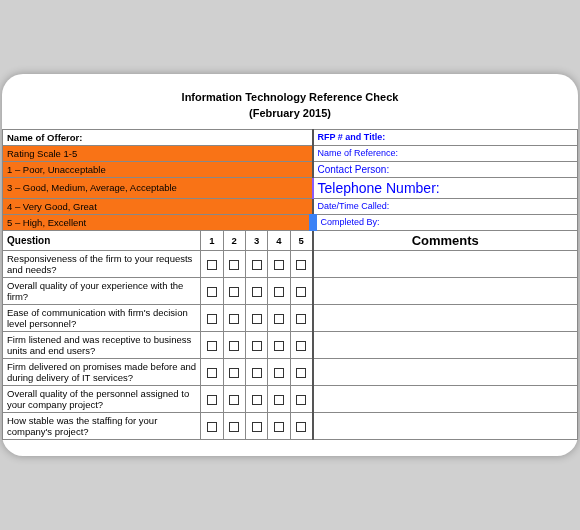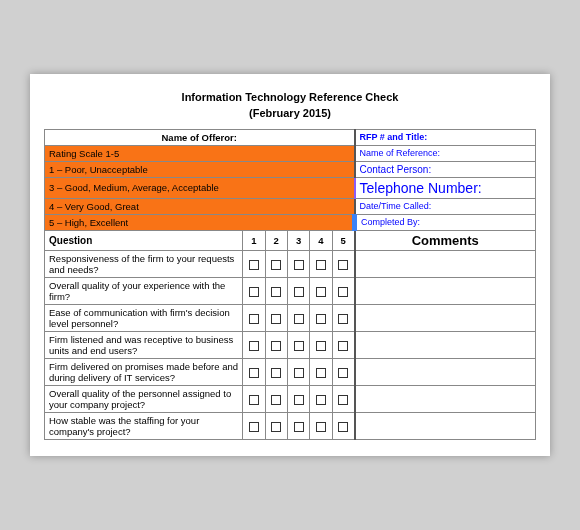--- a/index.html
+++ b/index.html
@@ -8,23 +8,24 @@
       display: flex;
       justify-content: center;
       align-items: center;
       width: 580px;
       height: 530px;
       font-family: Arial, sans-serif;
       font-size: 10px;
     }
     .page {
       background: white;
-      width: 520px;
-      padding: 16px 14px;
+      width: 576px;
+      padding: 16px 0;
       box-shadow: 0 0 8px rgba(0,0,0,0.3);
+      border-radius: 21px;
     }
     .page-title {
       text-align: center;
       font-weight: bold;
       font-size: 11px;
       margin-bottom: 8px;
       line-height: 1.4;
     }
     .main-table {
       width: 100%;
@@ -64,21 +65,21 @@
 <div class="page">
   <div class="page-title">
     <span>Information Technology Reference Check</span><br>
     <span>(February 2015)</span>
   </div>
 
   <table class="main-table">
 
     <tbody>
         <tr>
-      <td colspan="6" style="font-weight:bold; width:310px;text-align:center;">Name of Offeror:</td>
+      <td colspan="6" style="font-weight:bold; width:310px;">Name of Offeror:</td>
       <td colspan="2" style="font-weight:bold; color:#00f; font-size:9px; border-left:2px solid #555;">RFP # and Title:</td>
     </tr>
 
     <tr>
       <td colspan="6" class="yellow-bg">Rating Scale 1-5</td>
       <td colspan="2" style="color:#00f; font-size:9px; border-left:2px solid #555;">Name of Reference:</td>
     </tr>
     <tr>
       <td colspan="6" class="yellow-bg">1 – Poor, Unacceptable</td>
       <td colspan="2" style="color:#00f; font-size:10px; border-left:2px solid #555;margin-top:27px;">Contact Person:</td>
@@ -86,21 +87,21 @@
     <tr>
       <td colspan="6" class="yellow-bg">3 – Good, Medium, Average, Acceptable</td>
       <td colspan="2" style="color:#00f; font-size:14px; border-left:2px solid #8b5cf6;margin-left:24px;">Telephone Number:</td>
     </tr>
     <tr>
       <td colspan="6" class="yellow-bg">4 – Very Good, Great</td>
       <td colspan="2" style="color:#00f; font-size:9px; border-left:2px solid #555;">Date/Time Called:</td>
     </tr>
     <tr>
       <td colspan="6" class="yellow-bg">5 – High, Excellent</td>
-      <td colspan="2" style="color:#00f; font-size:9px; border-left:5px solid #3b82f6;">Completed By:</td>
+      <td colspan="2" style="color:#00f; font-size:9px; border-left:8px solid #3b82f6;">Completed By:</td>
     </tr>
 
     <tr style="background:#fff;margin-left:8px;">
       <td style="font-weight:bold; font-size:10px; width:195px;">Question</td>
       <td class="col-header">1</td>
       <td class="col-header">2</td>
       <td class="col-header">3</td>
       <td class="col-header">4</td>
       <td class="col-header">5</td>
       <td colspan="2" style="font-weight:bold; text-align:center; font-size:13px; border-left:2px solid #555;">Comments</td>

